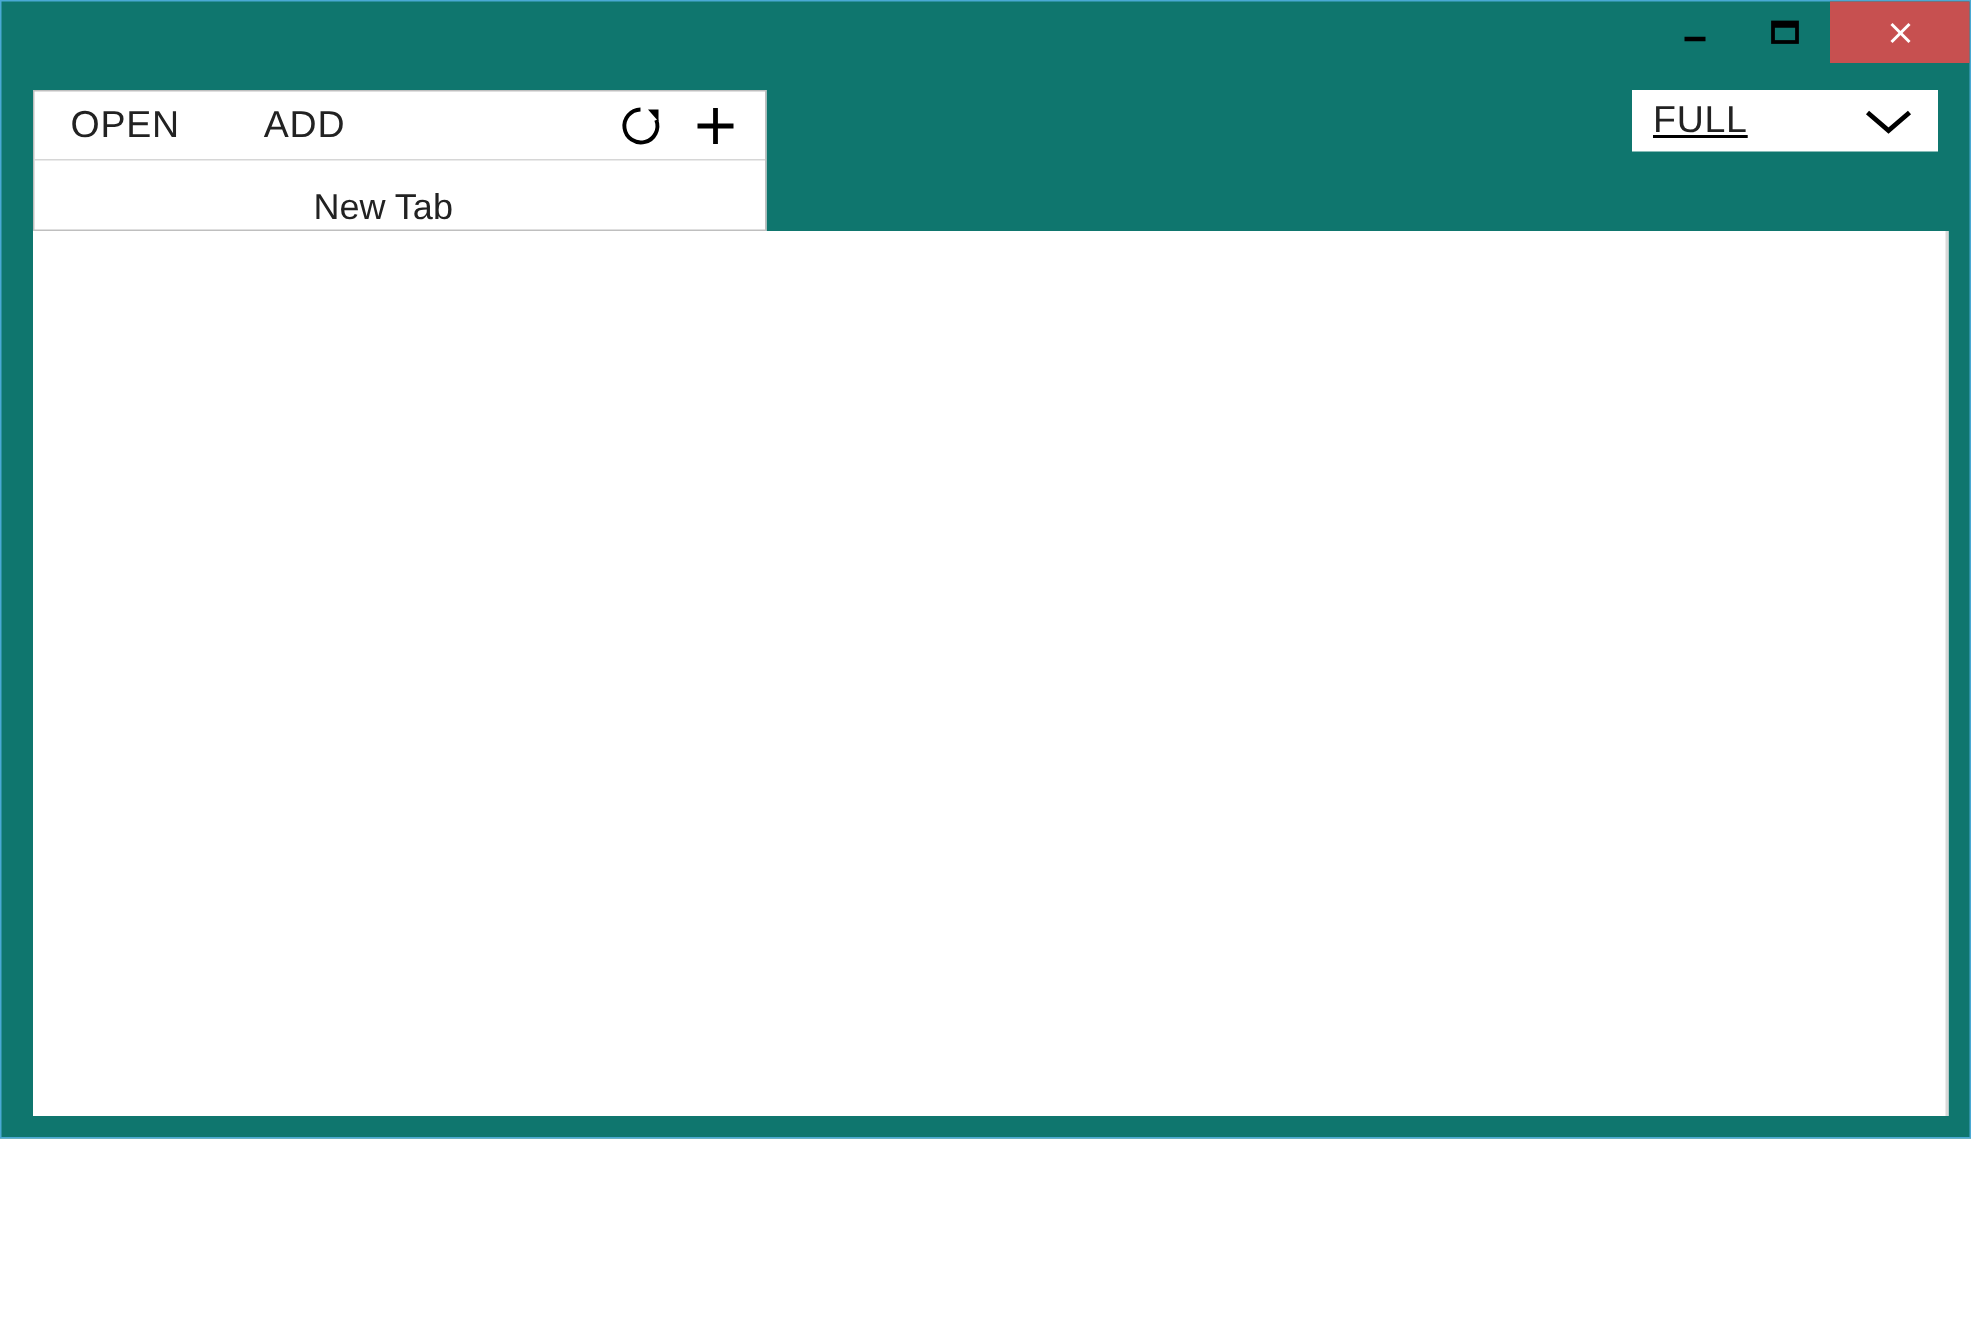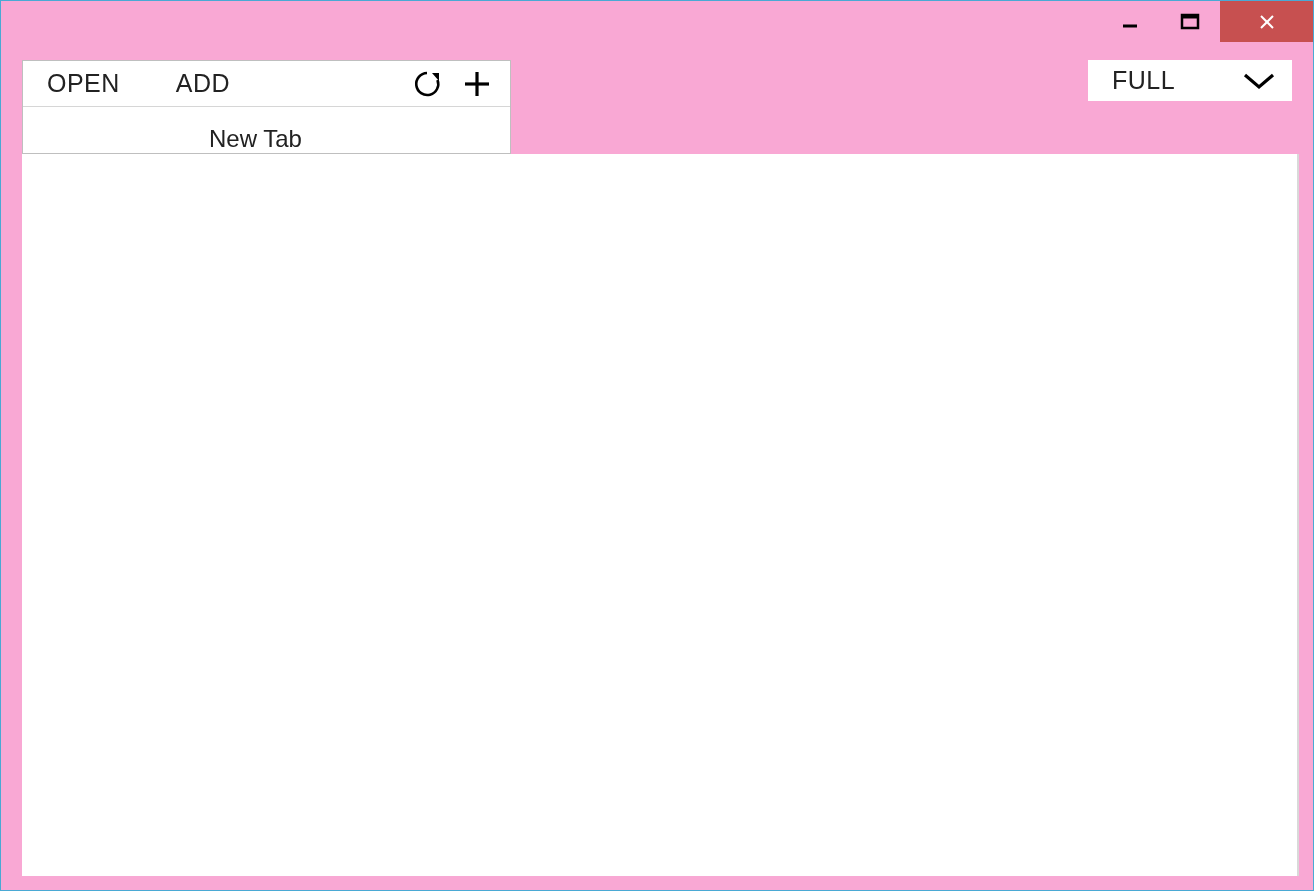--- a/index.html
+++ b/index.html
@@ -1,20 +1,20 @@
 <!DOCTYPE html>
 <html><head>
   <meta charset="utf-8">
   <style>
     * { margin: 0; padding: 0; box-sizing: border-box; }
     html, body { width: 1314px; height: 891px; overflow: hidden; font-family: "Segoe UI", Arial, sans-serif; }
     .window {
       width: 1314px;
-      height: 891px;
-      background: #f9a8d4;
+      height: 759px;
+      background: #0f766e;
       border: 1px solid #4aa9d4;
       position: relative;
     }
     
     .titlebar {
       height: 41px;
       display: flex;
       justify-content: flex-end;
       align-items: stretch;
     }
@@ -95,22 +95,23 @@
     .right-panel {
       position: absolute;
       right: 21px;
       top: 0;
       width: 204px;
       height: 41px;
       background: #ffffff;
       display: flex;
       align-items: center;
       justify-content: space-between;
-      padding: 0 16px 0 24px;
+      padding: 0 16px 0 14px;
       cursor: pointer;
+      text-decoration: underline;
     }
     .right-panel-label {
       font-size: 25px;
       color: #222;
       letter-spacing: 0.5px;
     }
 
     
     .content {
       position: absolute;

